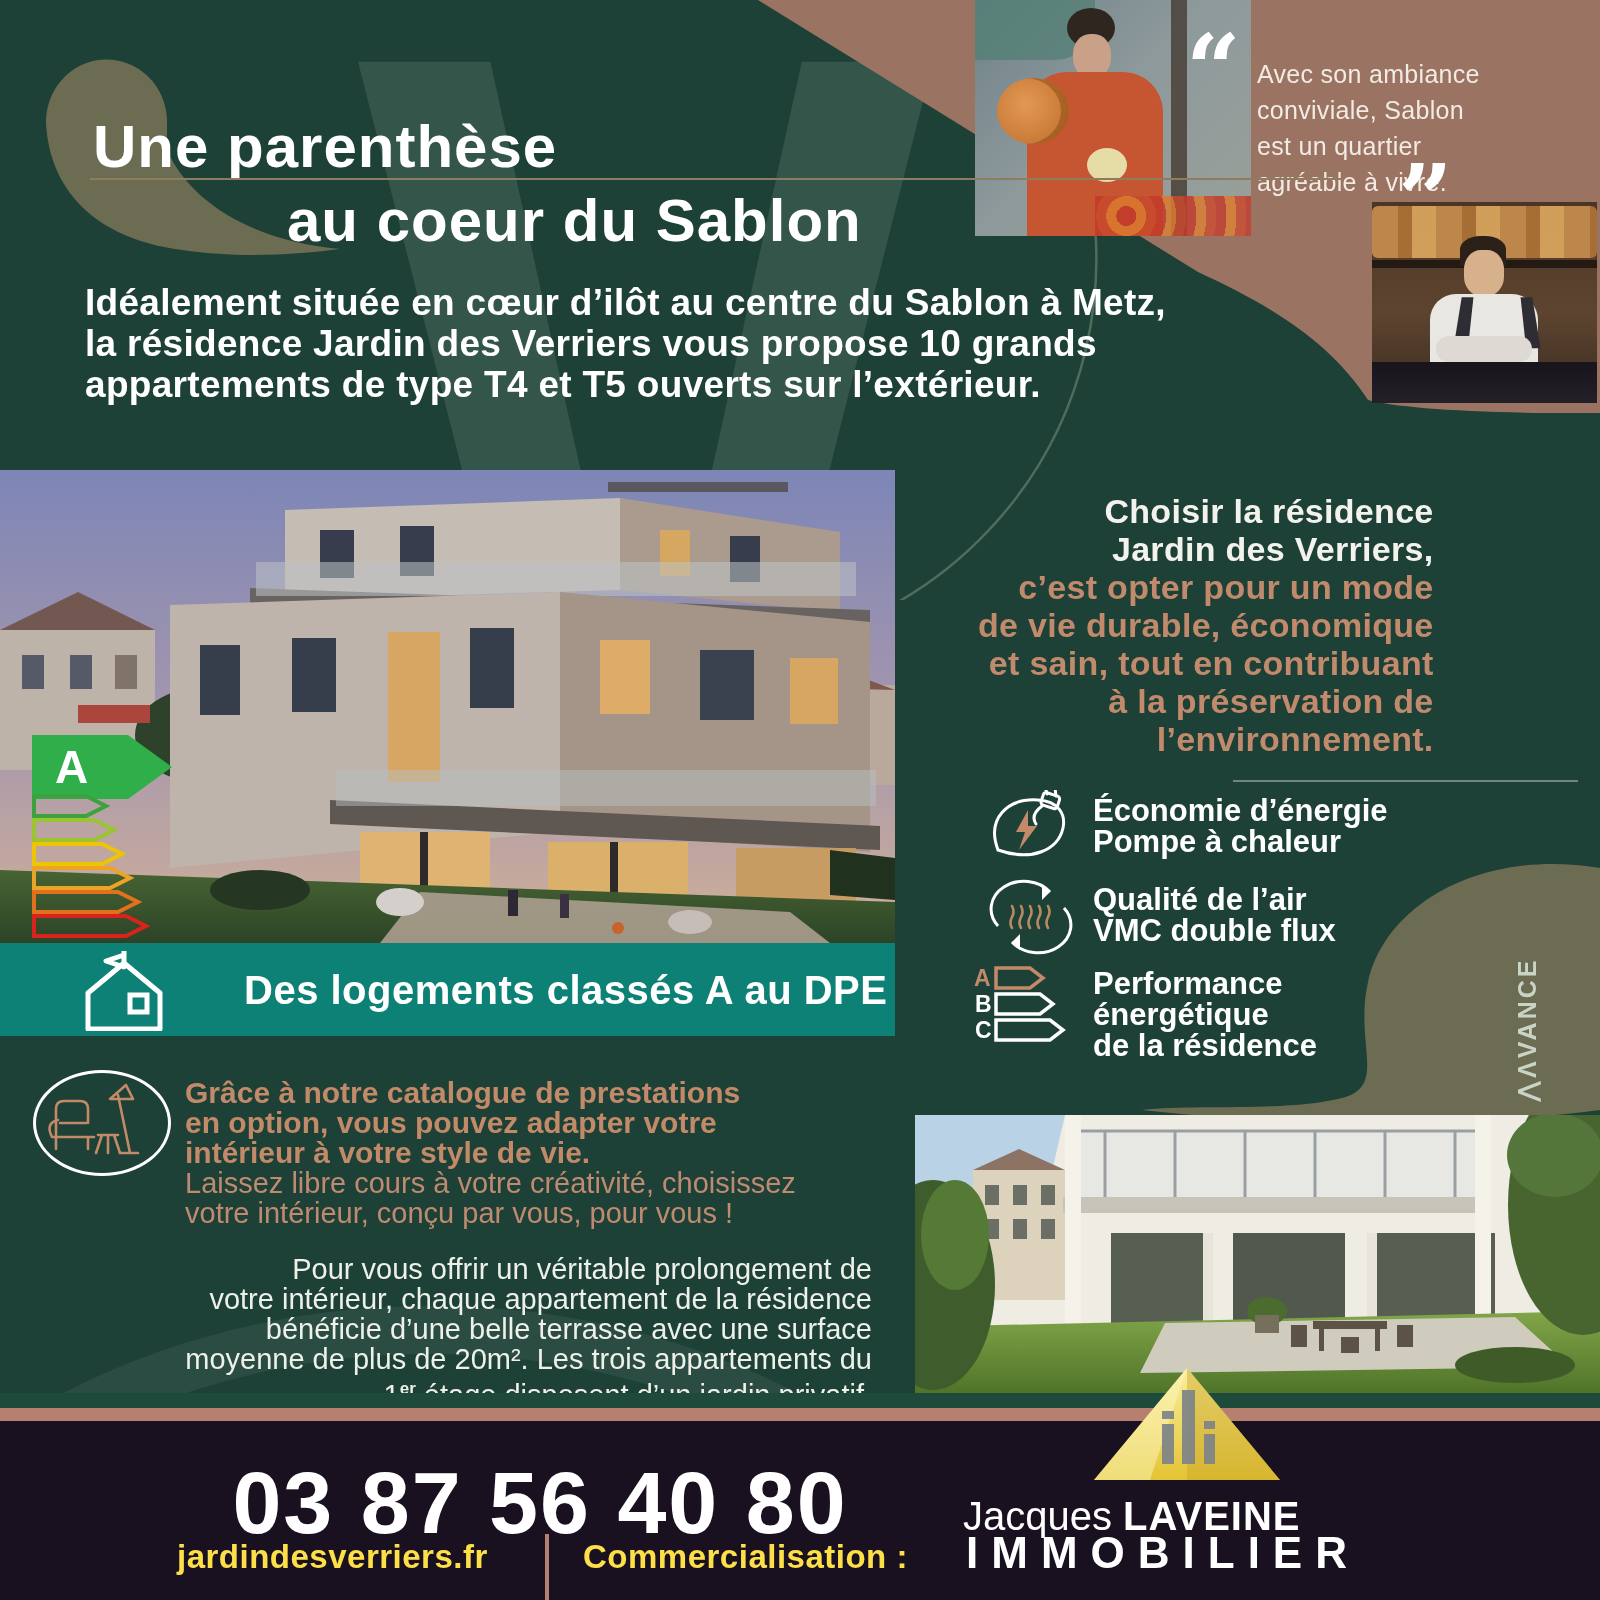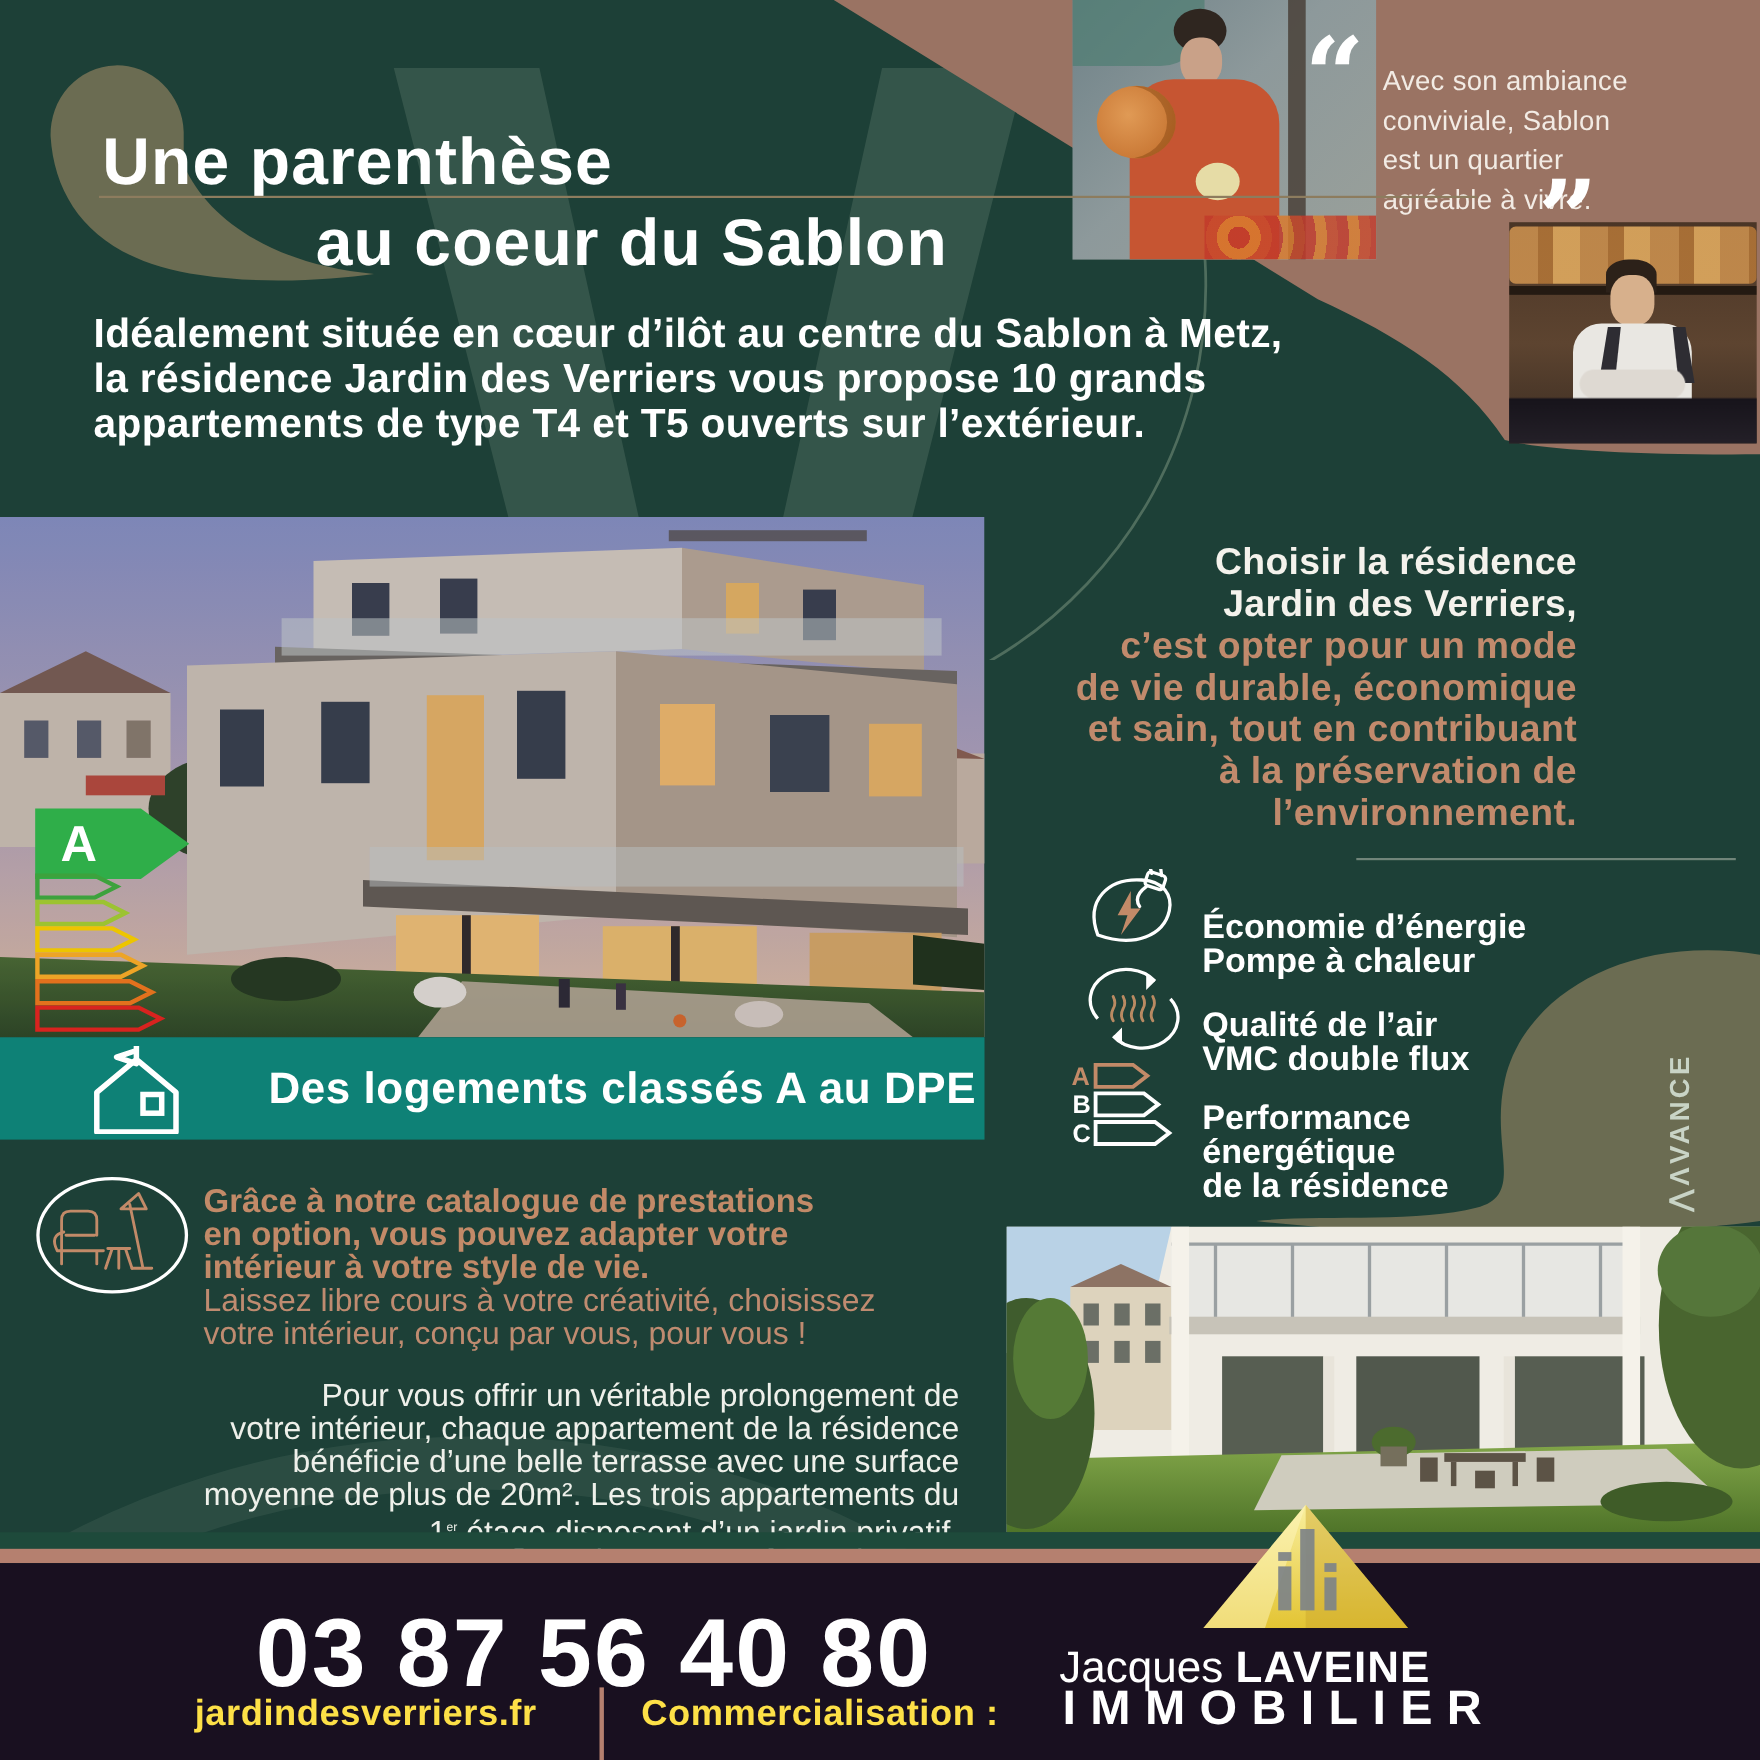--- a/index.html
+++ b/index.html
@@ -11,26 +11,26 @@
   }
   .abs{position:absolute;}
   svg{display:block;}
   .title{color:#ffffff;font-weight:700;font-size:60px;letter-spacing:1px;white-space:nowrap;}
   .intro{color:#ffffff;font-weight:700;font-size:37px;line-height:41px;letter-spacing:.3px;white-space:nowrap;}
   .quote-text{color:#f2ebe4;font-size:25px;line-height:36px;letter-spacing:.3px;white-space:nowrap;}
   .quote-mark{color:#ffffff;font-size:95px;font-weight:700;line-height:60px;font-family:"DejaVu Serif","Liberation Serif",serif;}
   .choisir{font-size:34px;line-height:38px;font-weight:700;letter-spacing:.3px;white-space:nowrap;text-align:right;}
   .choisir .w{color:#f4f2ec;display:block;}
   .choisir .t{color:#c18a6c;display:block;}
-  .feature-text{color:#ffffff;font-weight:700;font-size:31px;line-height:31px;white-space:nowrap;margin-top:32px;}
+  .feature-text{color:#ffffff;font-weight:700;font-size:31px;line-height:31px;white-space:nowrap;}
   .banner-label{color:#ffffff;font-weight:700;font-size:40px;letter-spacing:.5px;white-space:nowrap;}
   .cat-bold{color:#c28a68;font-weight:700;font-size:30px;line-height:30px;white-space:nowrap;}
   .cat-reg{color:#bf8b70;font-weight:400;font-size:29px;line-height:30px;white-space:nowrap;}
   .terrace{color:#eef0ea;font-size:29px;line-height:30px;text-align:right;white-space:nowrap;}
-  .terrace sup{font-size:11px;}
+  .terrace sup{font-size:17px;font-weight:bold;}
   .phone{color:#ffffff;font-weight:700;font-size:88px;letter-spacing:2px;white-space:nowrap;text-align:center;}
   .foot-small{color:#fde047;font-size:33px;letter-spacing:.5px;white-space:nowrap;font-weight:bold;}
   .brand1{color:#ffffff;font-size:40px;white-space:nowrap;}
   .brand1 b{font-weight:800;letter-spacing:1px;}
   .brand2{color:#ffffff;font-size:44px;font-weight:800;letter-spacing:13px;white-space:nowrap;}
   .avance{writing-mode:vertical-rl;transform:rotate(180deg);color:#c9d4c6;font-weight:700;font-size:25px;letter-spacing:3px;white-space:nowrap;}
   .dpe-a-label{color:#ffffff;font-weight:800;font-size:46px;}
 </style>
 </head>
 <body>

